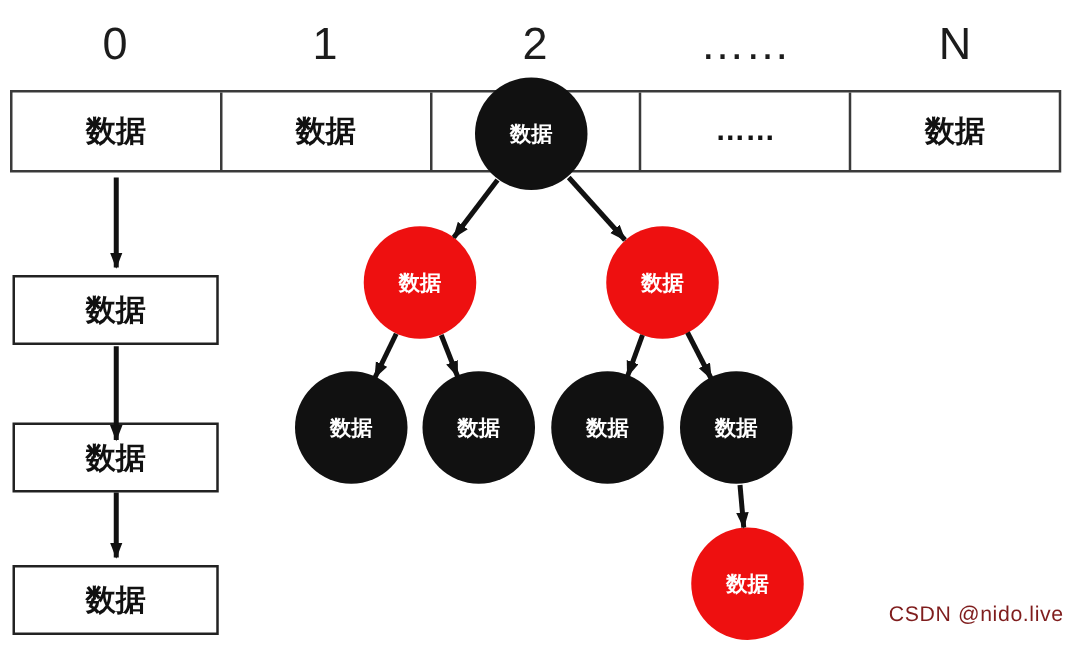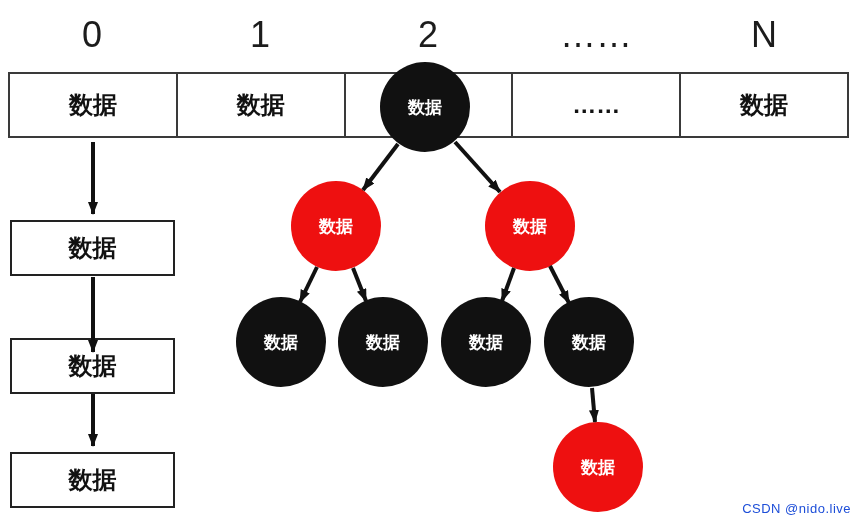--- a/index.html
+++ b/index.html
@@ -13,21 +13,21 @@
   .cell:last-child{border-right:none}
 
   .node{position:absolute;width:90px;height:90px;border-radius:50%;display:flex;align-items:center;justify-content:center;color:#fff;font-size:17px;font-weight:700;z-index:5}
   .node.black{background:#111111}
   .node.red{background:#ee1010}
 
   .lbox{position:absolute;left:10px;width:165px;height:56px;border:2px solid #222;display:flex;align-items:center;justify-content:center;font-size:24px;font-weight:700;color:#111;background:#fff;z-index:2}
 
   svg.arrows{position:absolute;left:0;top:0;z-index:10;pointer-events:none}
 
-  .watermark{position:absolute;right:6px;bottom:6px;font-size:13px;color:#1d4ed8;z-index:20;letter-spacing:.5px}
+  .watermark{position:absolute;right:6px;bottom:20px;font-size:17px;color:#7f1d1d;z-index:20;letter-spacing:.5px}
 </style>
 </head>
 <body>
 
 <div>
 
   <div class="idx" style="left:47px">0</div>
   <div class="idx" style="left:215px">1</div>
   <div class="idx" style="left:383px">2</div>
   <div class="idx" style="left:551px">……</div>

